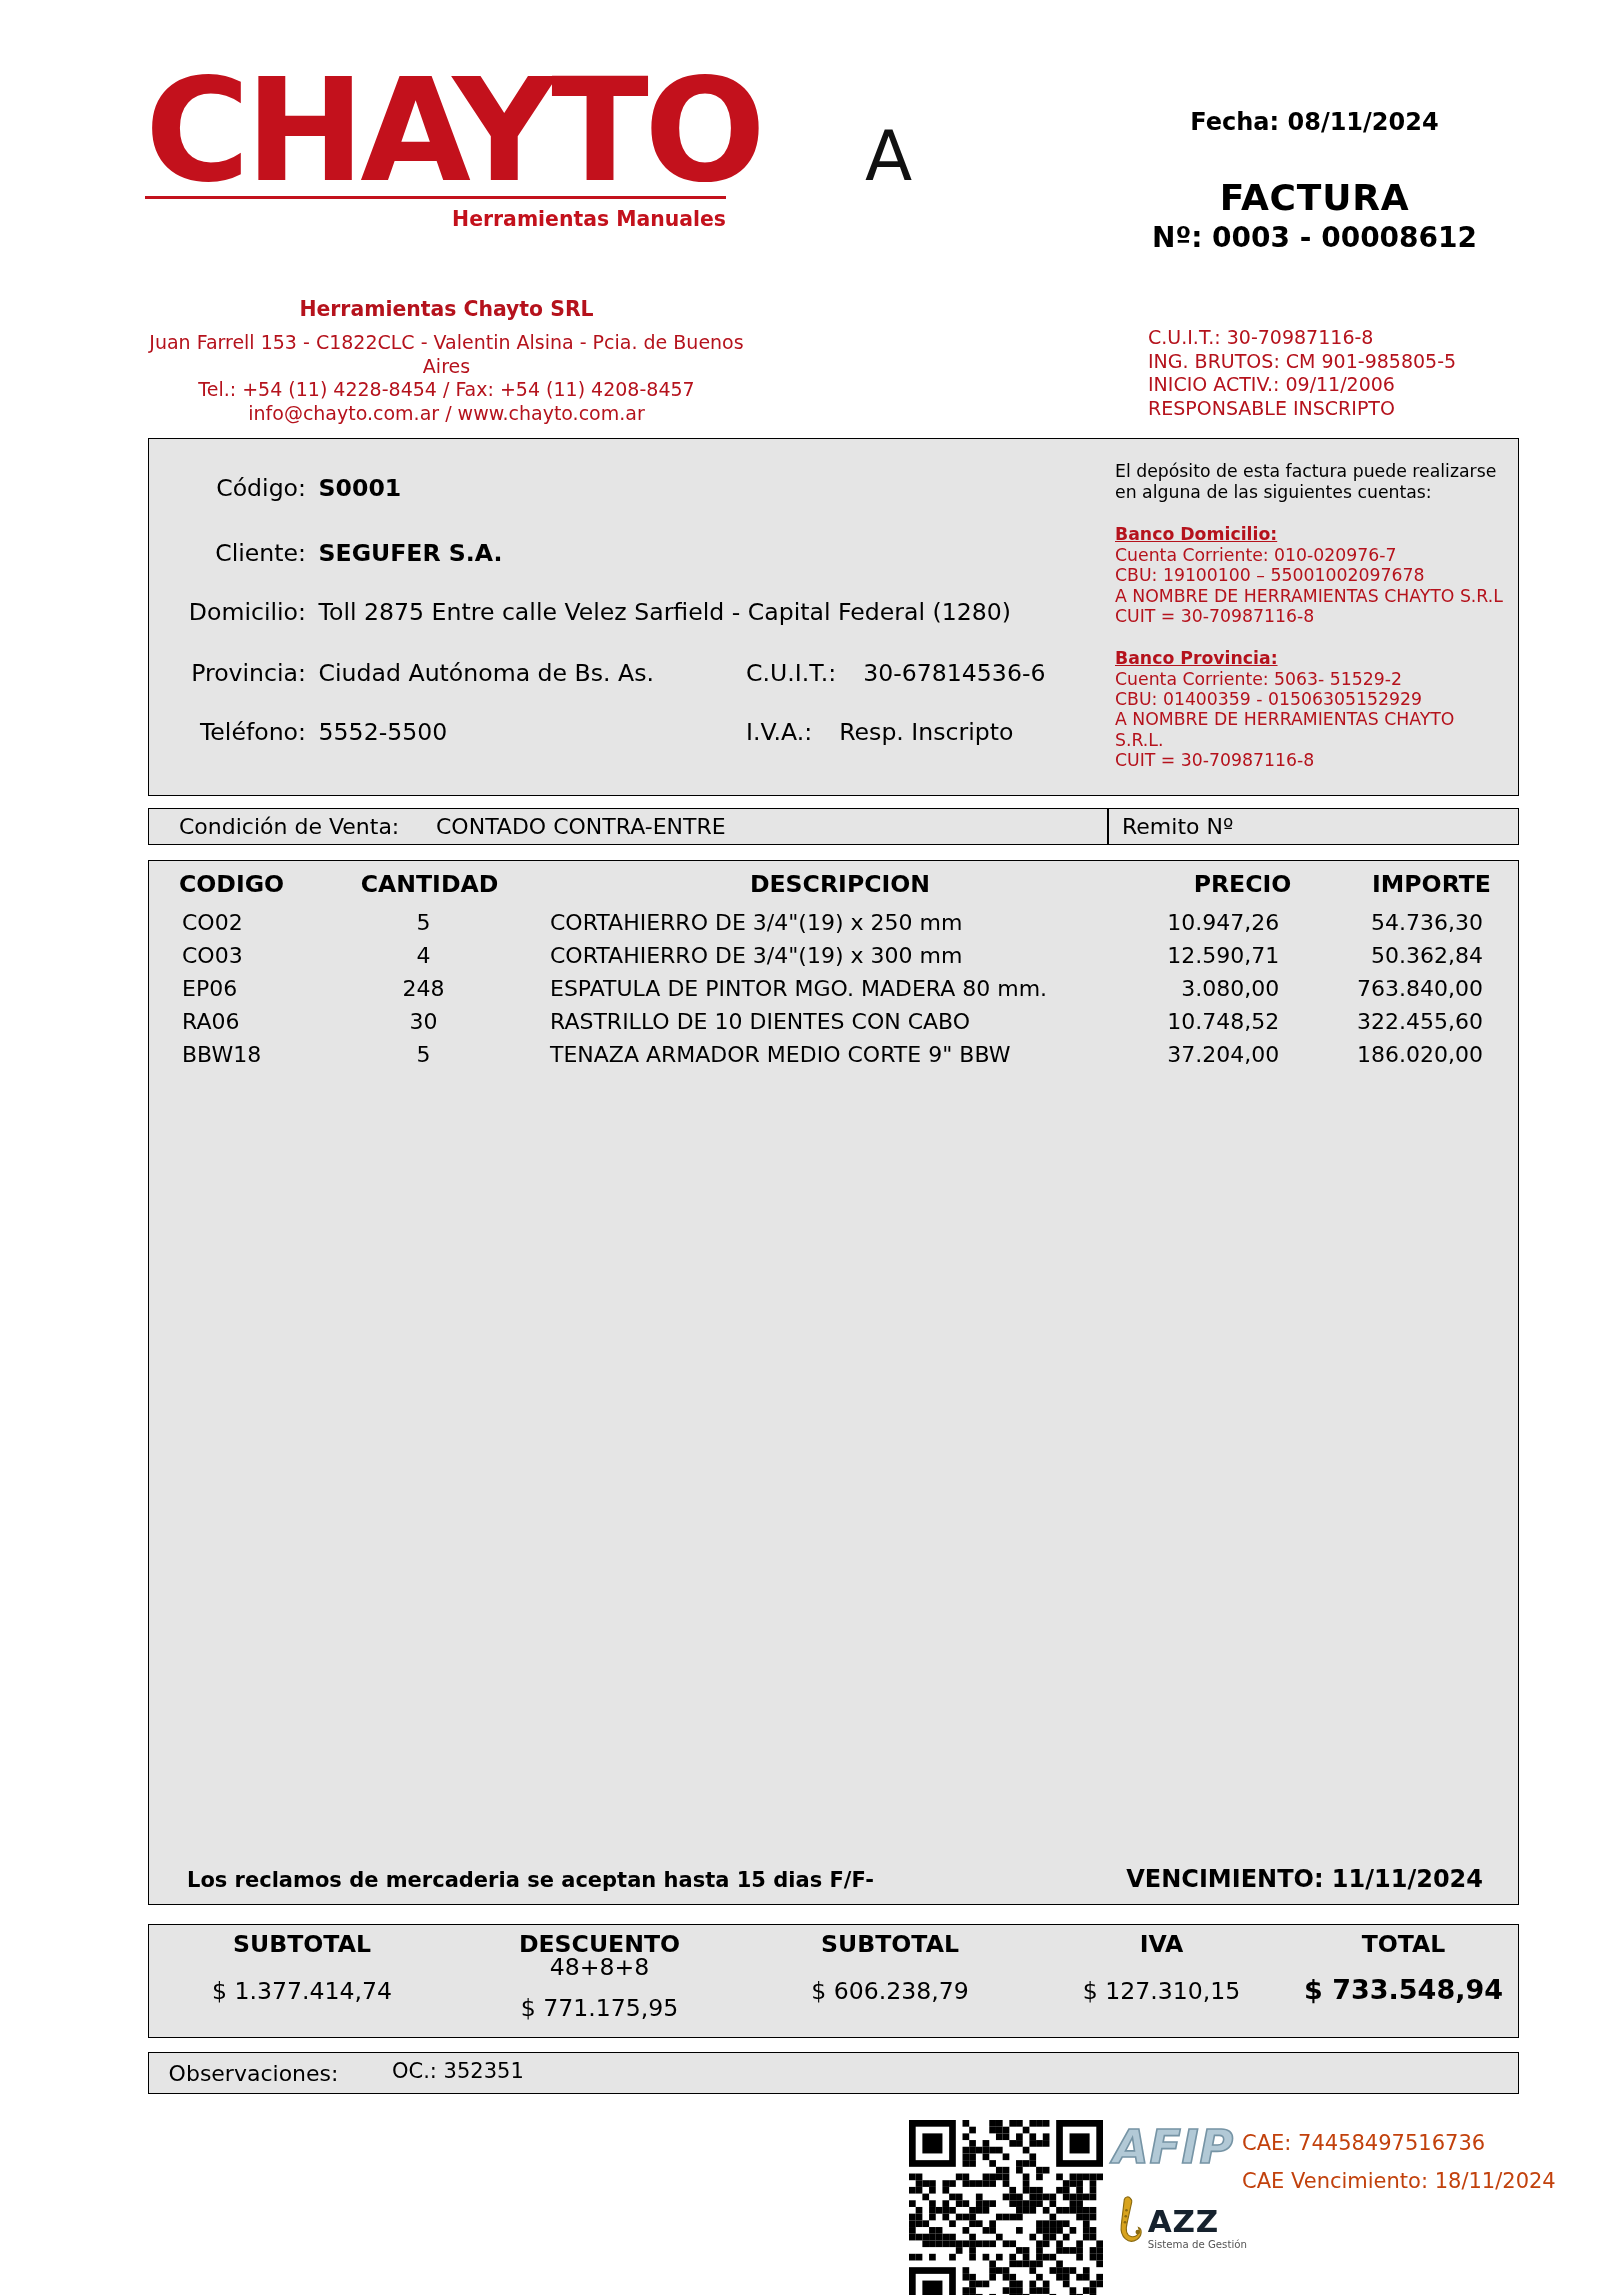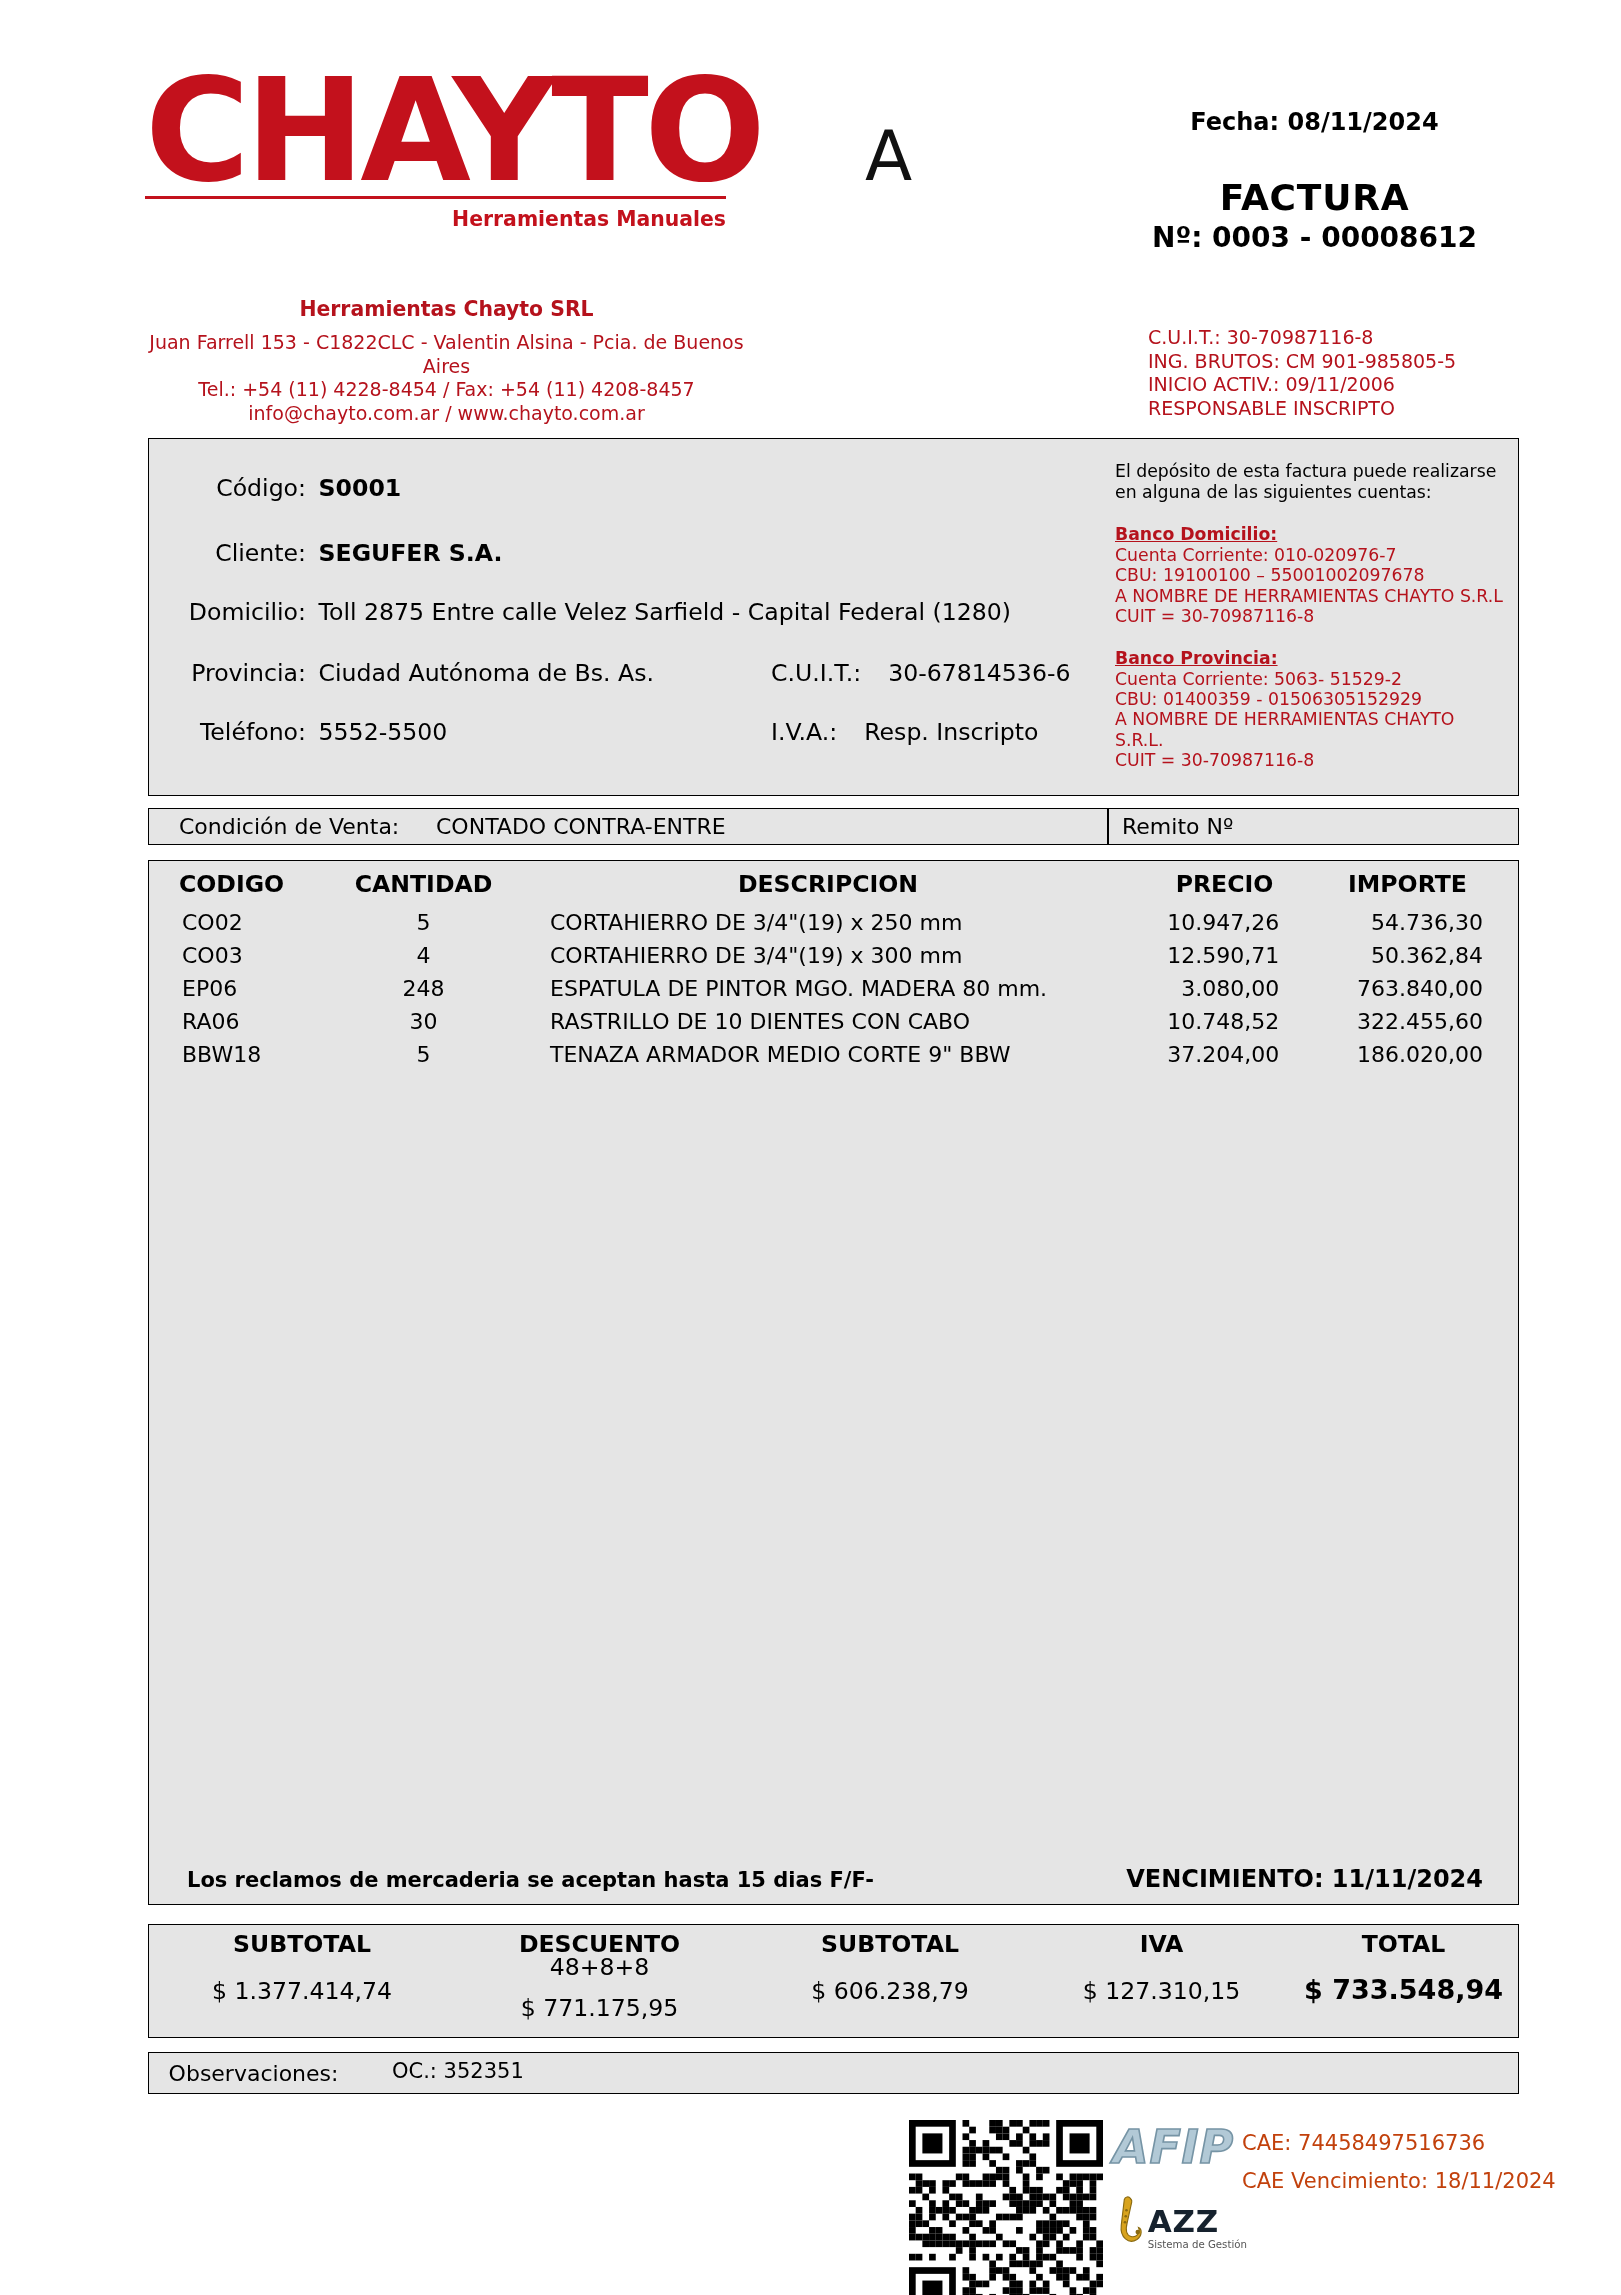--- a/index.html
+++ b/index.html
@@ -26,40 +26,40 @@
   
   .co-left{position:absolute;left:148px;top:298px;width:597px;text-align:center;color:var(--red);font-size:19px;line-height:23.6px;}
   .co-name{font-weight:bold;font-size:20.4px;margin-bottom:9.4px;}
   .co-right{position:absolute;left:1148px;top:311px;width:338px;text-align:left;color:var(--red);font-size:19px;line-height:23.6px;margin-top:15px;}
 
   
   .client-box{left:148px;top:438px;width:1371px;height:358px;}
   .field-row{position:absolute;left:0;width:958px;display:flex;align-items:baseline;font-size:23.6px;white-space:nowrap;}
   .field-label{width:157px;text-align:right;margin-right:12.6px;flex:0 0 auto;}
   .b{font-weight:bold;}
-  .pair2{position:absolute;left:622px;display:flex;align-items:baseline;text-align:center;}
+  .pair2{position:absolute;left:597px;display:flex;align-items:baseline;text-align:center;}
   .pair2 .p2l{margin-right:27px;}
 
   .deposit{position:absolute;left:966px;top:22px;width:393px;font-size:17.3px;line-height:21px;}
   .deposit-intro{color:#000;}
   .bank{color:var(--red);margin-top:21px;}
   .bank-name{font-weight:bold;text-decoration:underline;}
   .bank-line{line-height:20.4px;}
 
   
   .cond-bar{left:148px;top:808px;width:1371px;height:37px;font-size:22px;}
   .cond-label{position:absolute;left:30px;top:0;line-height:35px;}
   .cond-value{position:absolute;left:287px;top:0;line-height:35px;}
   .cond-divider{position:absolute;left:958px;top:0;bottom:0;width:1.6px;background:#000;}
   .remito{position:absolute;left:973px;top:0;line-height:35px;}
 
   
   .items-box{left:148px;top:860px;width:1371px;height:1045px;}
   .igrid{display:grid;grid-template-columns:196px 157px 652px 141px 225px;width:100%;}
-  .items-header{position:absolute;top:9.4px;left:0;font-weight:bold;font-size:23.6px;}
+  .items-header{position:absolute;top:9.4px;left:0;font-weight:bold;font-size:23.6px;gap:6px;}
   .items-header .h1{padding-left:30px;}
   .items-header .hc{text-align:center;}
   .item-row{position:absolute;left:0;font-size:22px;white-space:nowrap;}
   .item-row .c1{padding-left:33px;}
   .item-row .c2{text-align:center;}
   .item-row .c3{padding-left:48px;}
   .item-row .c4{text-align:right;padding-right:15.7px;}
   .item-row .c5{text-align:right;padding-right:37px;}
   .items-footer{position:absolute;bottom:11px;left:0;width:100%;display:flex;justify-content:space-between;align-items:baseline;padding:0 35px 0 38px;}
   .claims{font-weight:bold;font-size:21px;}

